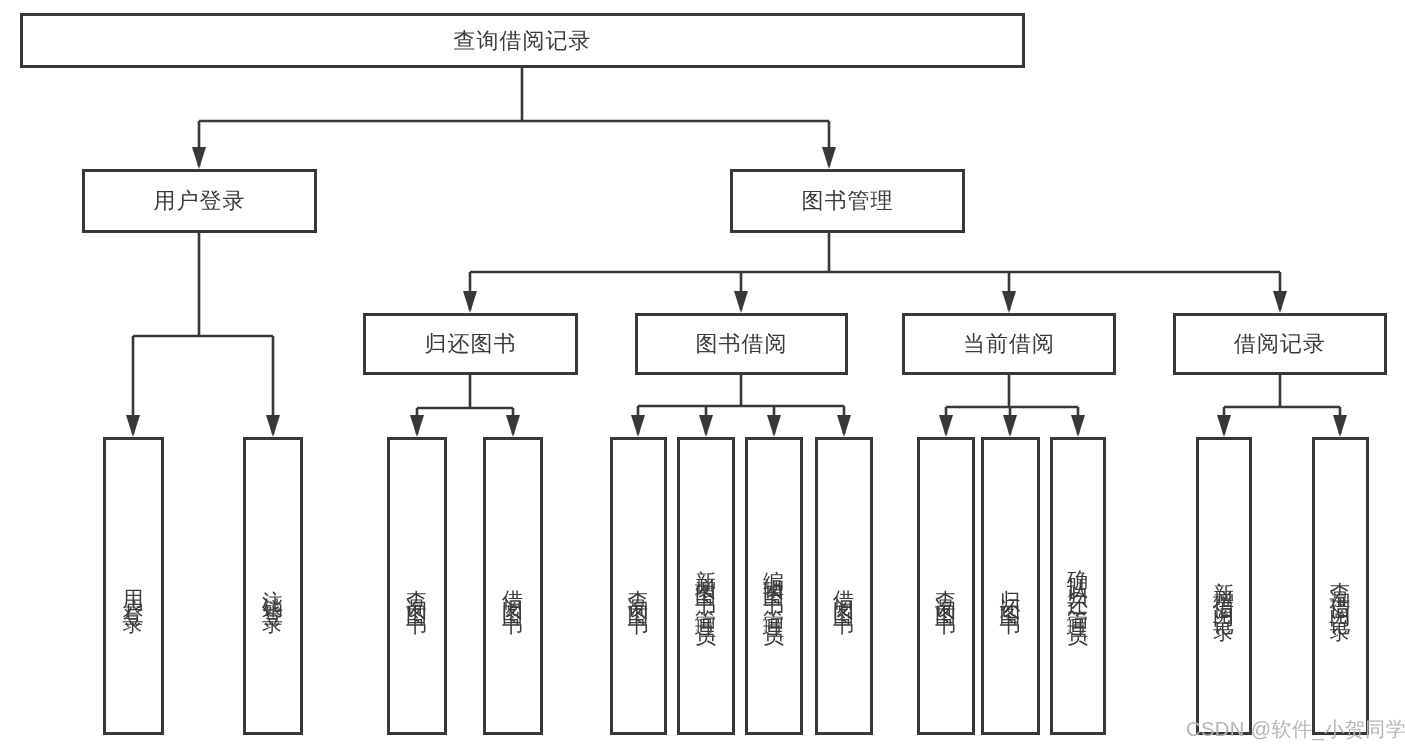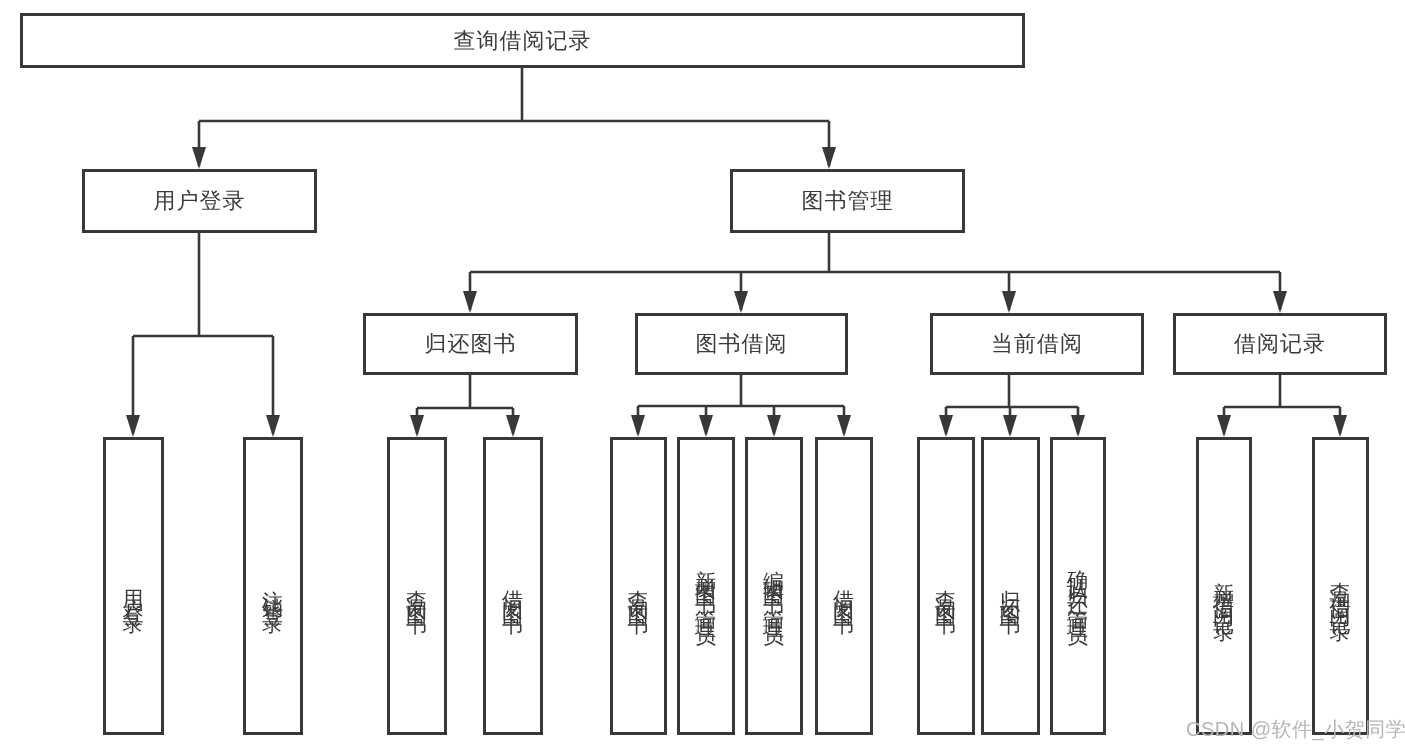--- a/index.html
+++ b/index.html
@@ -35,21 +35,21 @@
     letter-spacing: 8px;
     line-height: 1;
     padding-top: 6px;
   }
   
   #b-root   { left: 20px;  top: 13px;  width: 1005px; height: 55px; }
   #b-ulogin { left: 82px;  top: 169px; width: 235px;  height: 64px; }
   #b-bmgmt  { left: 730px; top: 169px; width: 235px;  height: 64px; }
   #b-nrec   { left: 363px; top: 313px; width: 215px;  height: 62px; }
   #b-bbor   { left: 635px; top: 313px; width: 213px;  height: 62px; }
-  #b-cbor   { left: 930px; top: 313px; width: 214px;  height: 62px; }
+  #b-cbor   { left: 902px; top: 313px; width: 214px;  height: 62px; }
   #b-brec   { left: 1173px;top: 313px; width: 214px;  height: 62px; }
   #b-l1  { left: 103px;  top: 437px; width: 61px; height: 298px; }
   #b-l2  { left: 243px;  top: 437px; width: 60px; height: 298px; }
   #b-l3  { left: 387px;  top: 437px; width: 60px; height: 298px; }
   #b-l4  { left: 483px;  top: 437px; width: 60px; height: 298px; }
   #b-l5  { left: 610px;  top: 437px; width: 57px; height: 298px; }
   #b-l6  { left: 677px;  top: 437px; width: 58px; height: 298px; }
   #b-l7  { left: 745px;  top: 437px; width: 58px; height: 298px; }
   #b-l8  { left: 815px;  top: 437px; width: 58px; height: 298px; }
   #b-l9  { left: 917px;  top: 437px; width: 58px; height: 298px; }

